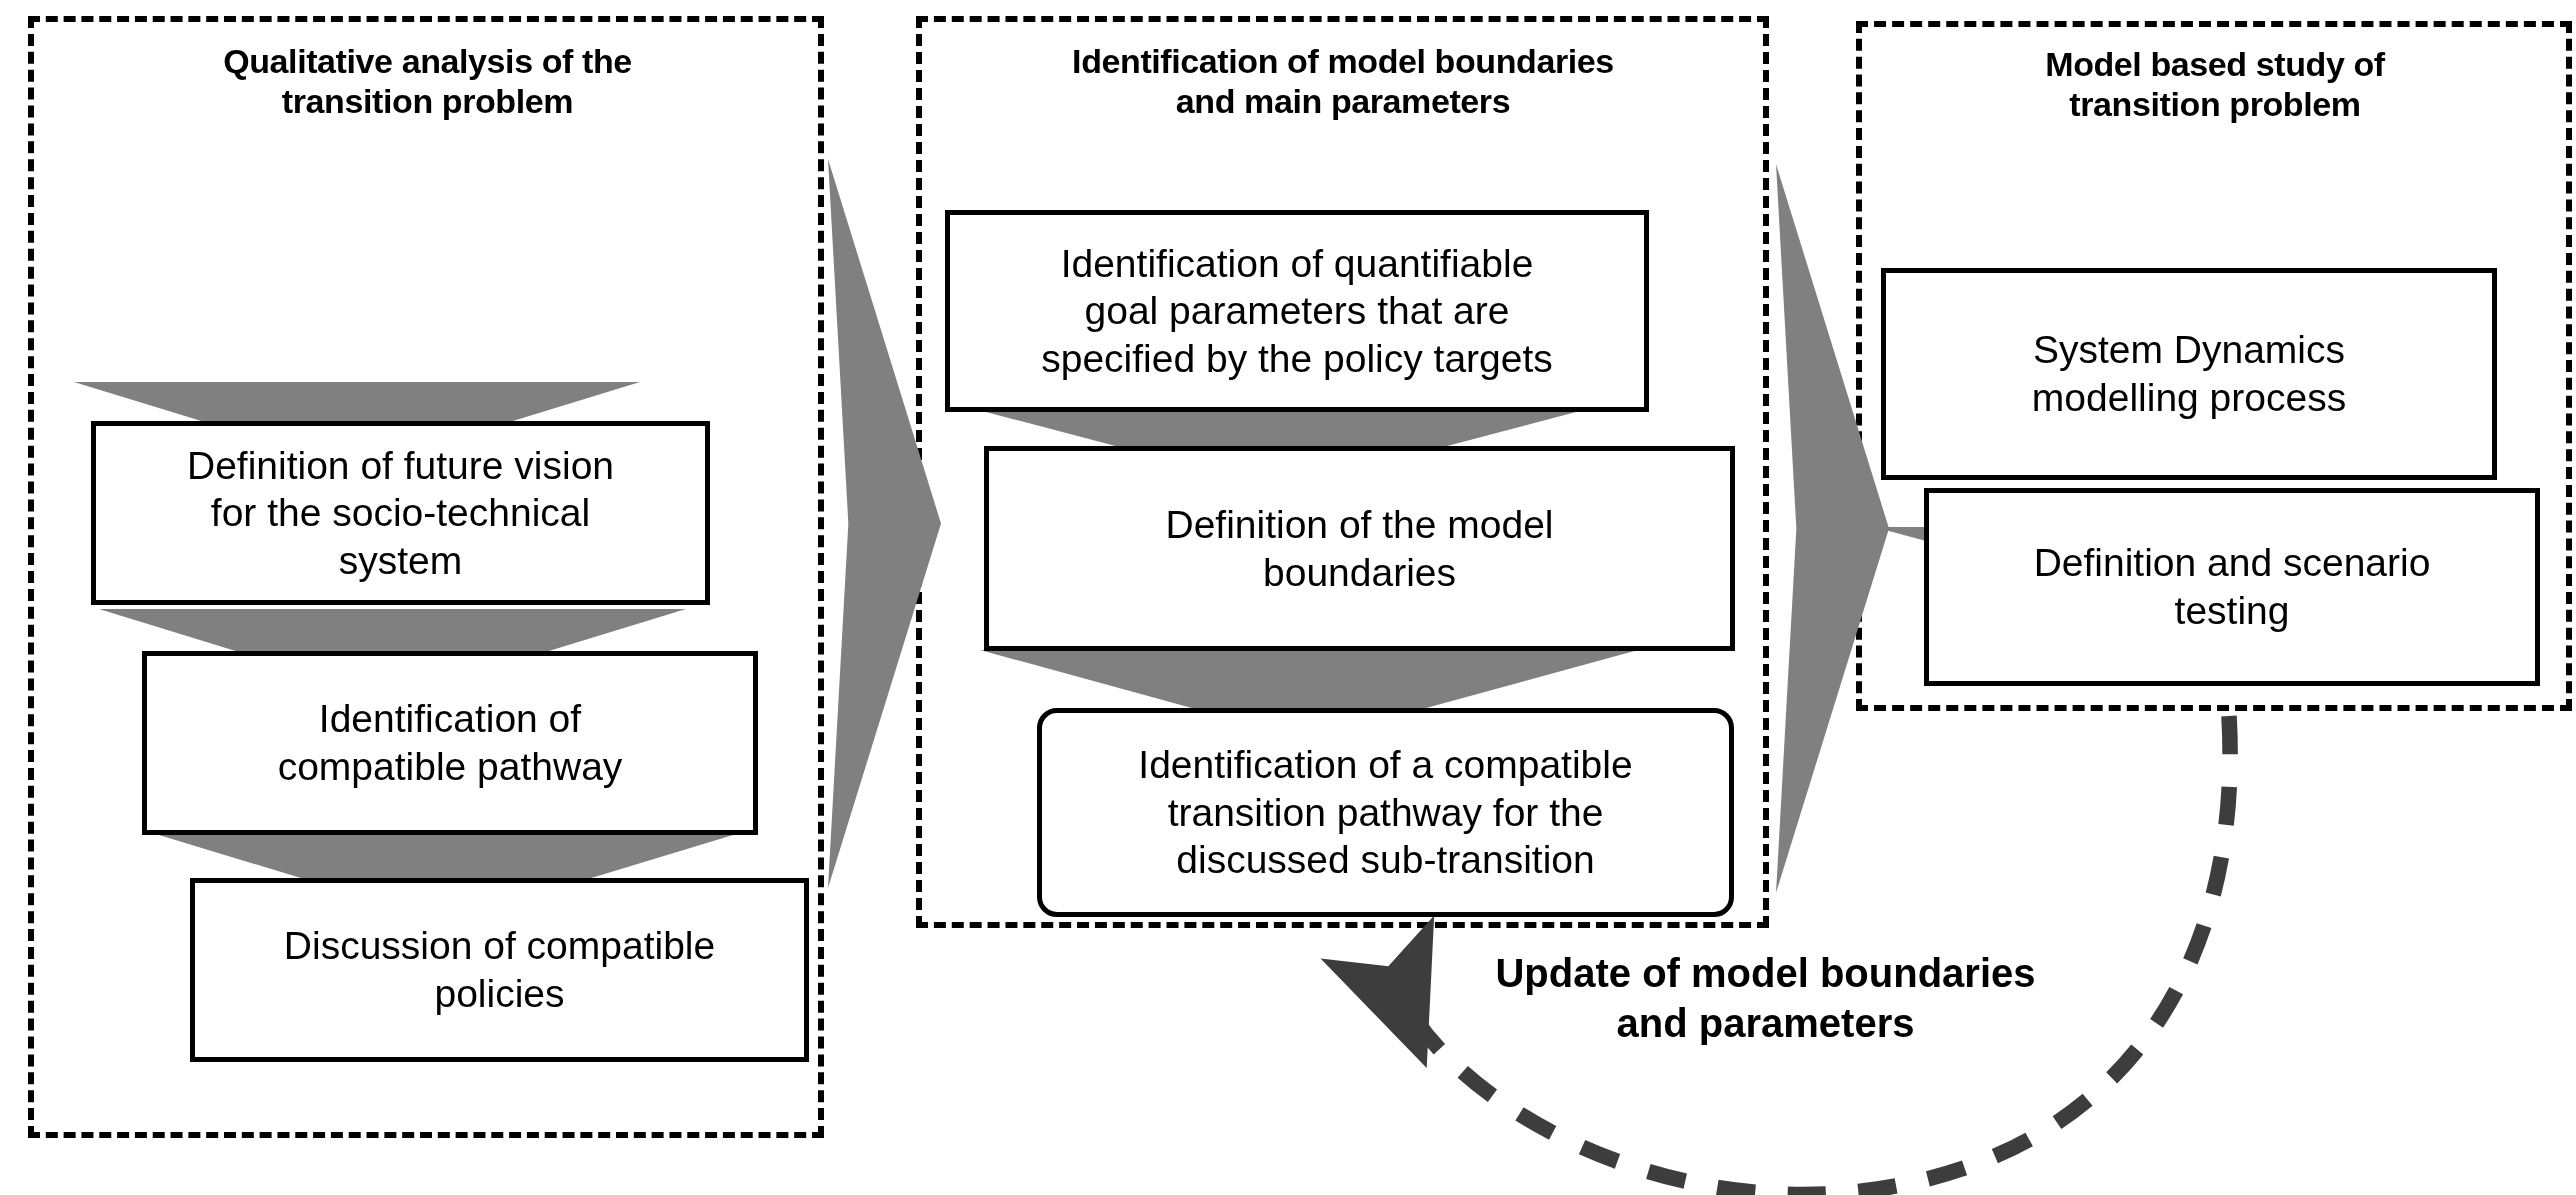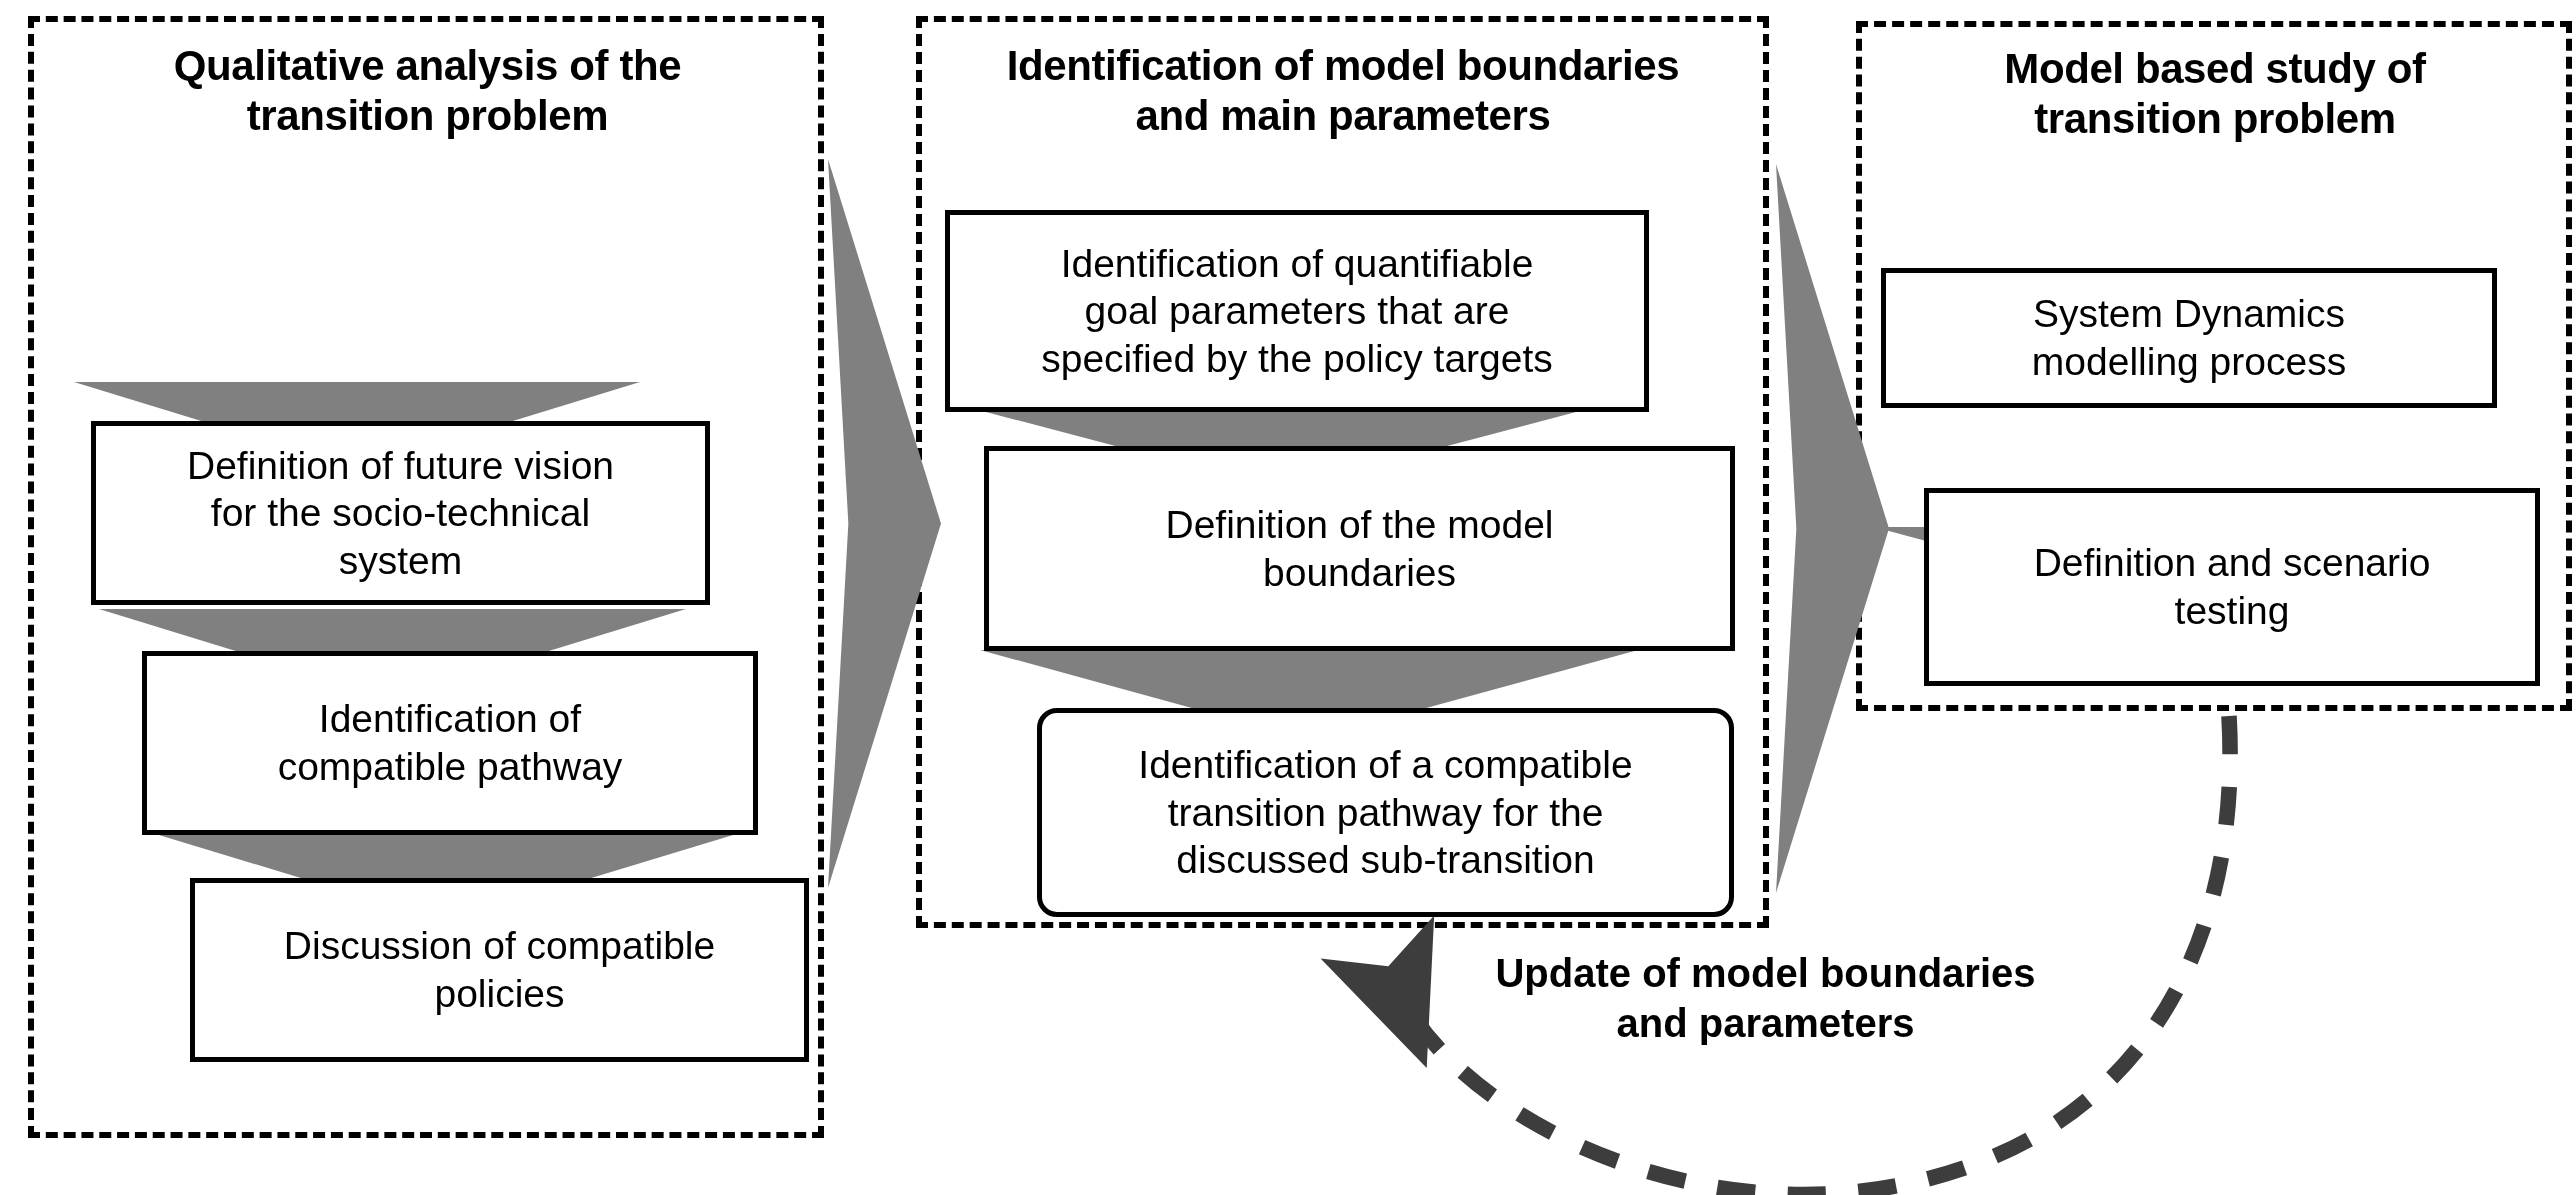--- a/index.html
+++ b/index.html
@@ -22,21 +22,21 @@
   .panel {
     position: absolute;
     border: 6.4px dashed #000000;
     box-sizing: border-box;
     background: transparent;
   }
   .panel-title {
     position: absolute;
     text-align: center;
     font-weight: bold;
-    font-size: 42px;
+    font-size: 34px;
     line-height: 1.18;
     color: #000000;
     white-space: pre-line;
     letter-spacing: -0.4px;
   }
 
   
   .step-box {
     position: absolute;
     border: 5px solid #000000;
@@ -152,21 +152,21 @@
               background:#808080;
               clip-path: polygon(0% 0%, 100% 50%, 0% 100%, 18% 50%);"></div>
 
   <div class="panel" style="left:1856px; top:21px; width:716px; height:690px;"></div>
   <div class="panel-title" style="left:1868px; top:44px; width:694px;">Model based study of
 transition problem</div>
 
   <div class="chev-down" style="left:1874px; top:527px; width:630px; height:76px;
               clip-path: polygon(0 0, 100% 0, 55% 100%, 45% 100%);"></div>
 
-  <div class="step-box" style="left:1881px; top:268px; width:616px; height:140px;">
+  <div class="step-box" style="left:1881px; top:268px; width:616px; height:212px;">
     <div class="step-text">System Dynamics
 modelling process</div>
   </div>
   <div class="step-box" style="left:1924px; top:488px; width:616px; height:198px;">
     <div class="step-text">Definition and scenario
 testing</div>
   </div>
 
   <svg id="feedback-svg" viewBox="0 0 3640 1689">
     <defs>

